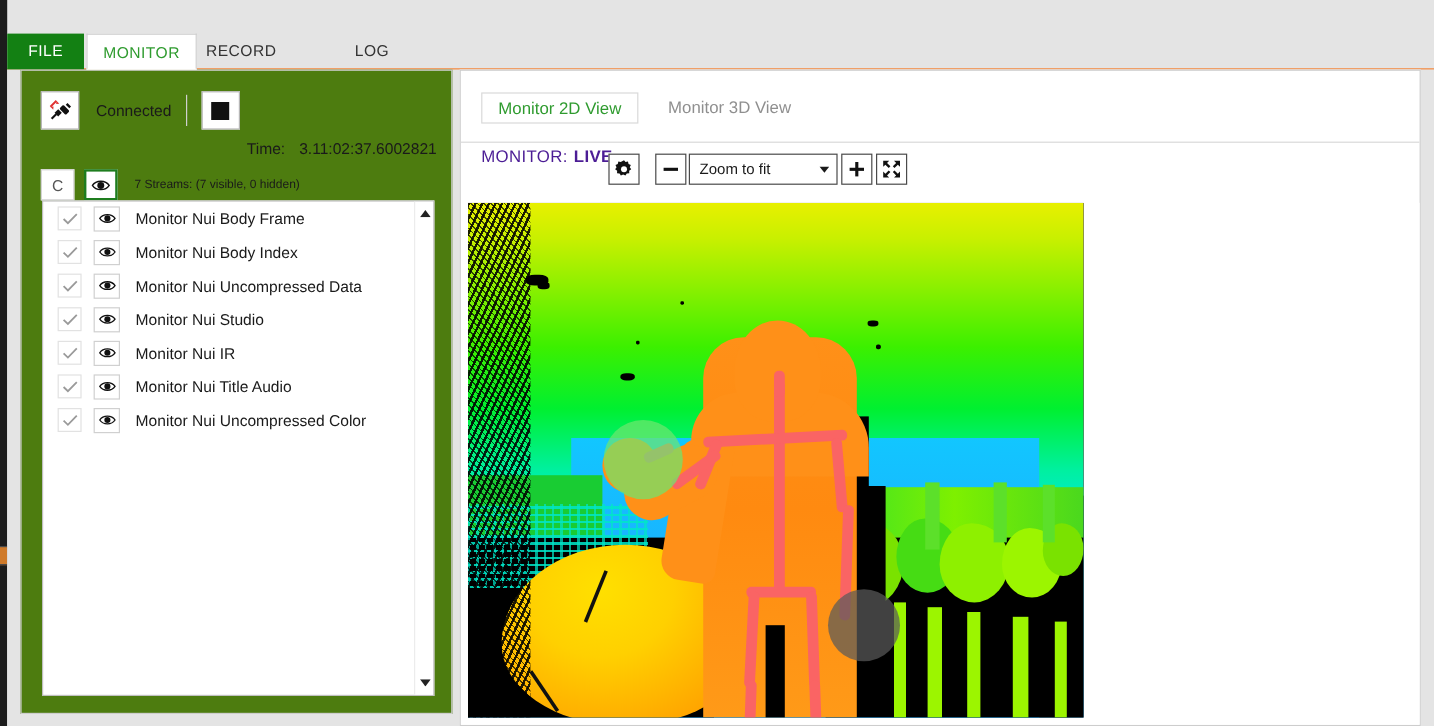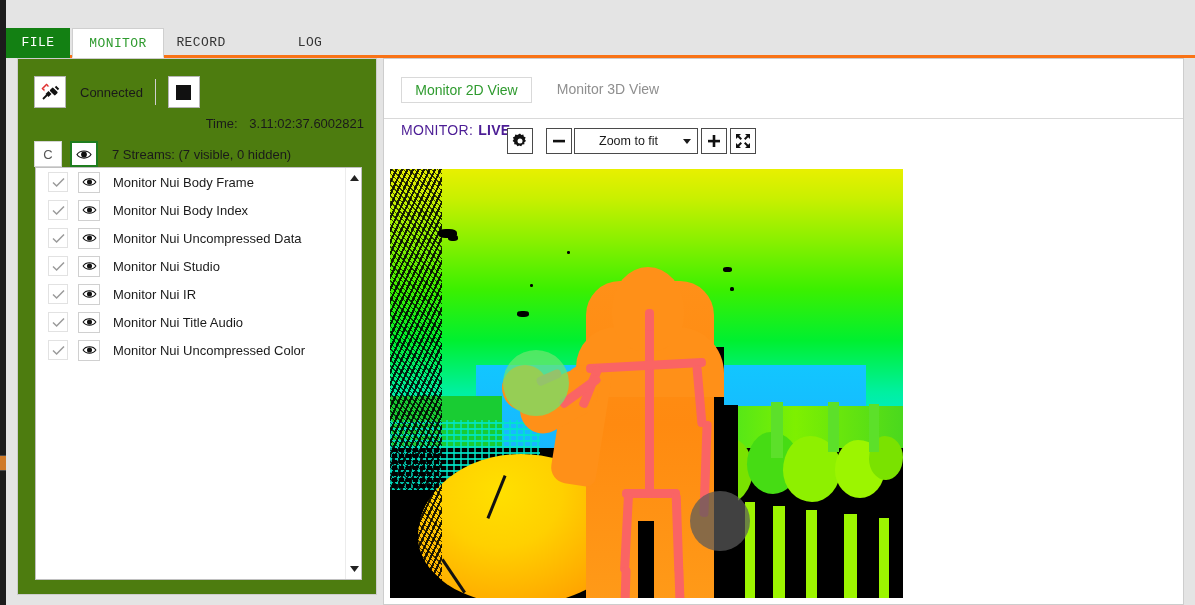--- a/index.html
+++ b/index.html
@@ -75,22 +75,21 @@
     display: flex; align-items: center; justify-content: center;
     font-size: 12px; color: #111;
   }
   .win-btn svg { display: block; }
 
   
   .tabbar {
     position: absolute; left: 6px; top: 28px;
     width: 1189px; height: 30px;
     background: #e4e4e4;
-    border-bottom: 3px solid #f97316;
-    font-family: Liberation Mono, monospace;
+    border-bottom: 1px solid #f97316;
   }
   .tab {
     position: absolute; top: 0; height: 30px;
     line-height: 30px;
     font-size: 13px; letter-spacing: .4px;
     text-align: center;
     color: #333;
     cursor: default;
   }
   .tab-file {
@@ -159,21 +158,21 @@
     border: 1px solid #d4d4d4; background: #fff;
     font-size: 13px; color: #555;
     display: flex; align-items: center; justify-content: center;
   }
   .btn-eye {
     width: 28px; height: 26px;
     border: 2px solid #1e7d1e; background: #fff;
     margin-left: 8px;
     display: flex; align-items: center; justify-content: center;
   }
-  .streams-text { margin-left: 14px; font-size: 13px; color: #1a1a1a; }
+  .streams-text { margin-left: 14px; font-size: 10px; color: #1a1a1a; }
 
   .stream-list {
     position: absolute; left: 17px; top: 108px;
     width: 327px; height: 413px;
     background: #fff;
     border: 1px solid #c0c0c0;
     overflow: hidden;
   }
   .stream-item {
     position: relative;
@@ -256,21 +255,21 @@
   .tb-gear  { left: 123px; }
   .tb-minus { left: 162px; }
   .tb-plus  { left: 317px; }
   .tb-full  { left: 346px; }
   .zoom-select {
     position: absolute; left: 190px; top: 8px;
     width: 124px; height: 26px;
     border: 1px solid #4a4a4a; background: #fff;
     font-size: 12.5px; color: #1a1a1a;
     display: flex; align-items: center;
-    padding: 0 6px 0 24px;
+    padding: 0 6px 0 8px;
   }
   .zoom-select .val { flex: 1; }
   .zoom-select .caret {
     width: 0; height: 0;
     border-left: 4px solid transparent;
     border-right: 4px solid transparent;
     border-top: 5px solid #1a1a1a;
   }
 
   

